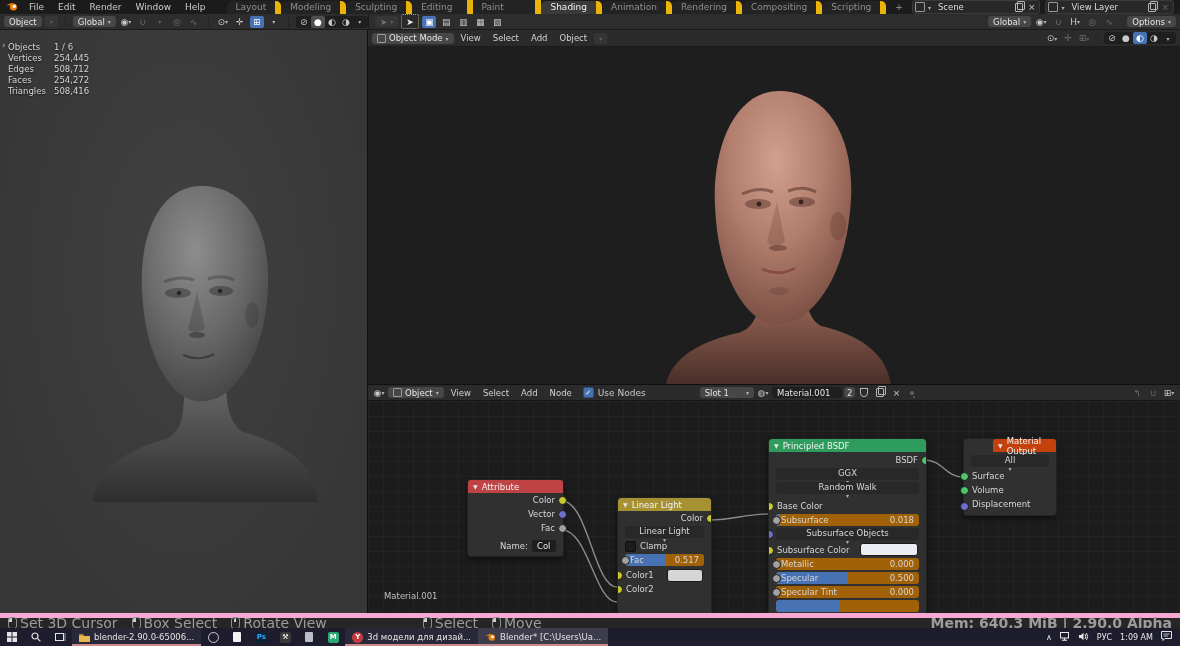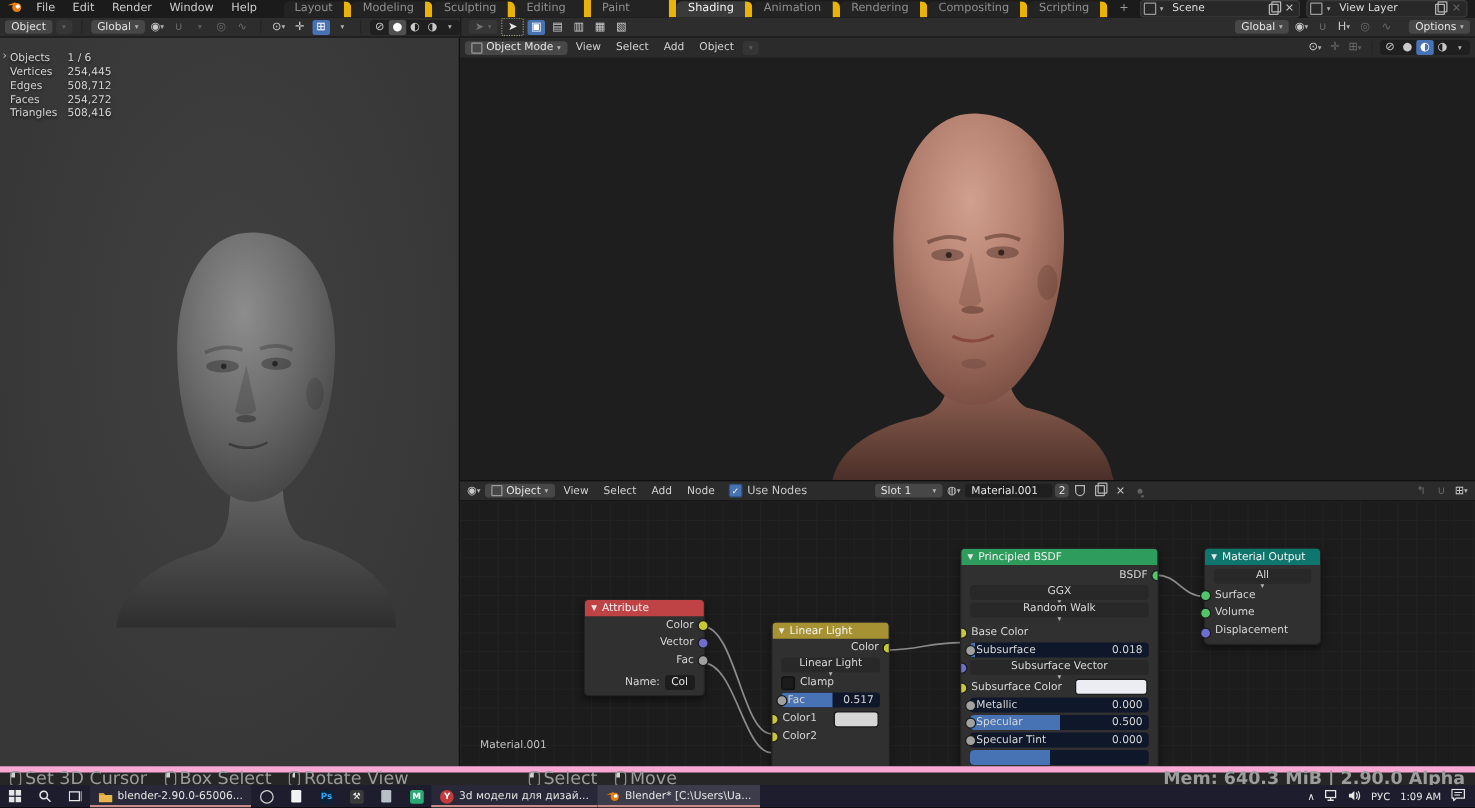--- a/index.html
+++ b/index.html
@@ -62,21 +62,21 @@
   .nhead .tri{font-size:6px;color:#e6e6e6;}
   .nrow{position:relative;height:14px;display:flex;align-items:center;padding:0 8px;}
   .prow{position:relative;height:15px;display:flex;align-items:center;padding:0 8px;}
   .nrow.out,.prow.out{justify-content:flex-end;}
   .socket{position:absolute;width:7px;height:7px;border-radius:50%;border:1px solid #191919;top:50%;margin-top:-4px;z-index:3;}
   .socket.sin{left:-4px;}
   .socket.sout{right:-4px;}
   .sk-y{background:#c8c832;}.sk-p{background:#6e6ecb;}.sk-g{background:#a1a1a1;}.sk-gr{background:#52c46a;}
   .ndrop{position:relative;margin:1px 7px 2px;height:12px;background:#282828;border-radius:3px;display:flex;align-items:center;justify-content:space-between;padding:0 5px;color:#d8d8d8;flex-direction:column;}
   .nwidget-row{position:relative;margin:1px 7px 2px;height:12px;}
-  .nslider{position:relative;height:12px;background:#0f172a;border-radius:3px;overflow:hidden;display:flex;align-items:center;justify-content:space-between;padding:0 5px;}
+  .nslider{position:relative;height:12px;background:#a16207;border-radius:3px;overflow:hidden;display:flex;align-items:center;justify-content:space-between;padding:0 5px;}
   .nslider .fill{position:absolute;left:0;top:0;bottom:0;background:#4772b3;border-radius:3px 0 0 3px;}
   .nslider span{position:relative;z-index:2;}
   .ncheckrow{display:flex;align-items:center;gap:4px;margin:1px 7px 2px;height:12px;}
   .ncheck{width:9px;height:9px;background:#1c1c1c;border:1px solid #0e0e0e;border-radius:2px;}
   .ncheck.on{background:#4772b3;color:#fff;font-size:7px;display:flex;align-items:center;justify-content:center;border-color:#30507e;}
   .colorbtn{height:11px;border-radius:3px;border:1px solid #1a1a1a;}
   .namefield{display:flex;align-items:center;gap:4px;margin:5px 7px 4px;padding-left:25px;}
   .nfield{flex:1;height:12px;background:#1d1d1d;border-radius:3px;display:flex;align-items:center;padding:0 5px;color:#e6e6e6;}
 
   
@@ -456,21 +456,21 @@
         <div class="nwidget-row">
             <span class="socket sin sk-g"></span>
           <div class="nslider">
               <div class="fill" style="width:4px;"></div>
               <span>Subsurface</span>
               <span>0.018</span>
             </div>
         </div>
         <div class="ndrop">
             <span class="socket sin sk-p" style="left:-11px;"></span>
-            <span>Subsurface Vector</span>
+            <span>Subsurface Objects</span>
             <span class="chev">▾</span>
           </div>
         <div class="prow">
             <span class="socket sin sk-y"></span>
             <span>Subsurface Color</span>
           <span class="colorbtn" style="width:56px;background:#ecedf2;margin-left:auto;"></span>
         </div>
         <div class="nwidget-row">
             <span class="socket sin sk-g"></span>
           <div class="nslider">
@@ -494,21 +494,21 @@
             </div>
         </div>
         <div class="nwidget-row">
             <div class="nslider">
               <div class="fill" style="width:45%;"></div>
             </div>
           </div>
       </div>
 
       <div class="node" style="left:595px;top:37px;width:92px;">
-        <div class="nhead" style="background:#0f766e;">
+        <div class="nhead" style="background:#c2410c;margin-left:29px;">
             <span class="tri">▼</span>
             <span>Material Output</span>
           </div>
         <div class="ndrop" style="margin-top:3px;">
             <span>All</span>
             <span class="chev">▾</span>
           </div>
         <div class="nrow">
             <span class="socket sin sk-gr"></span>
             <span>Surface</span>

